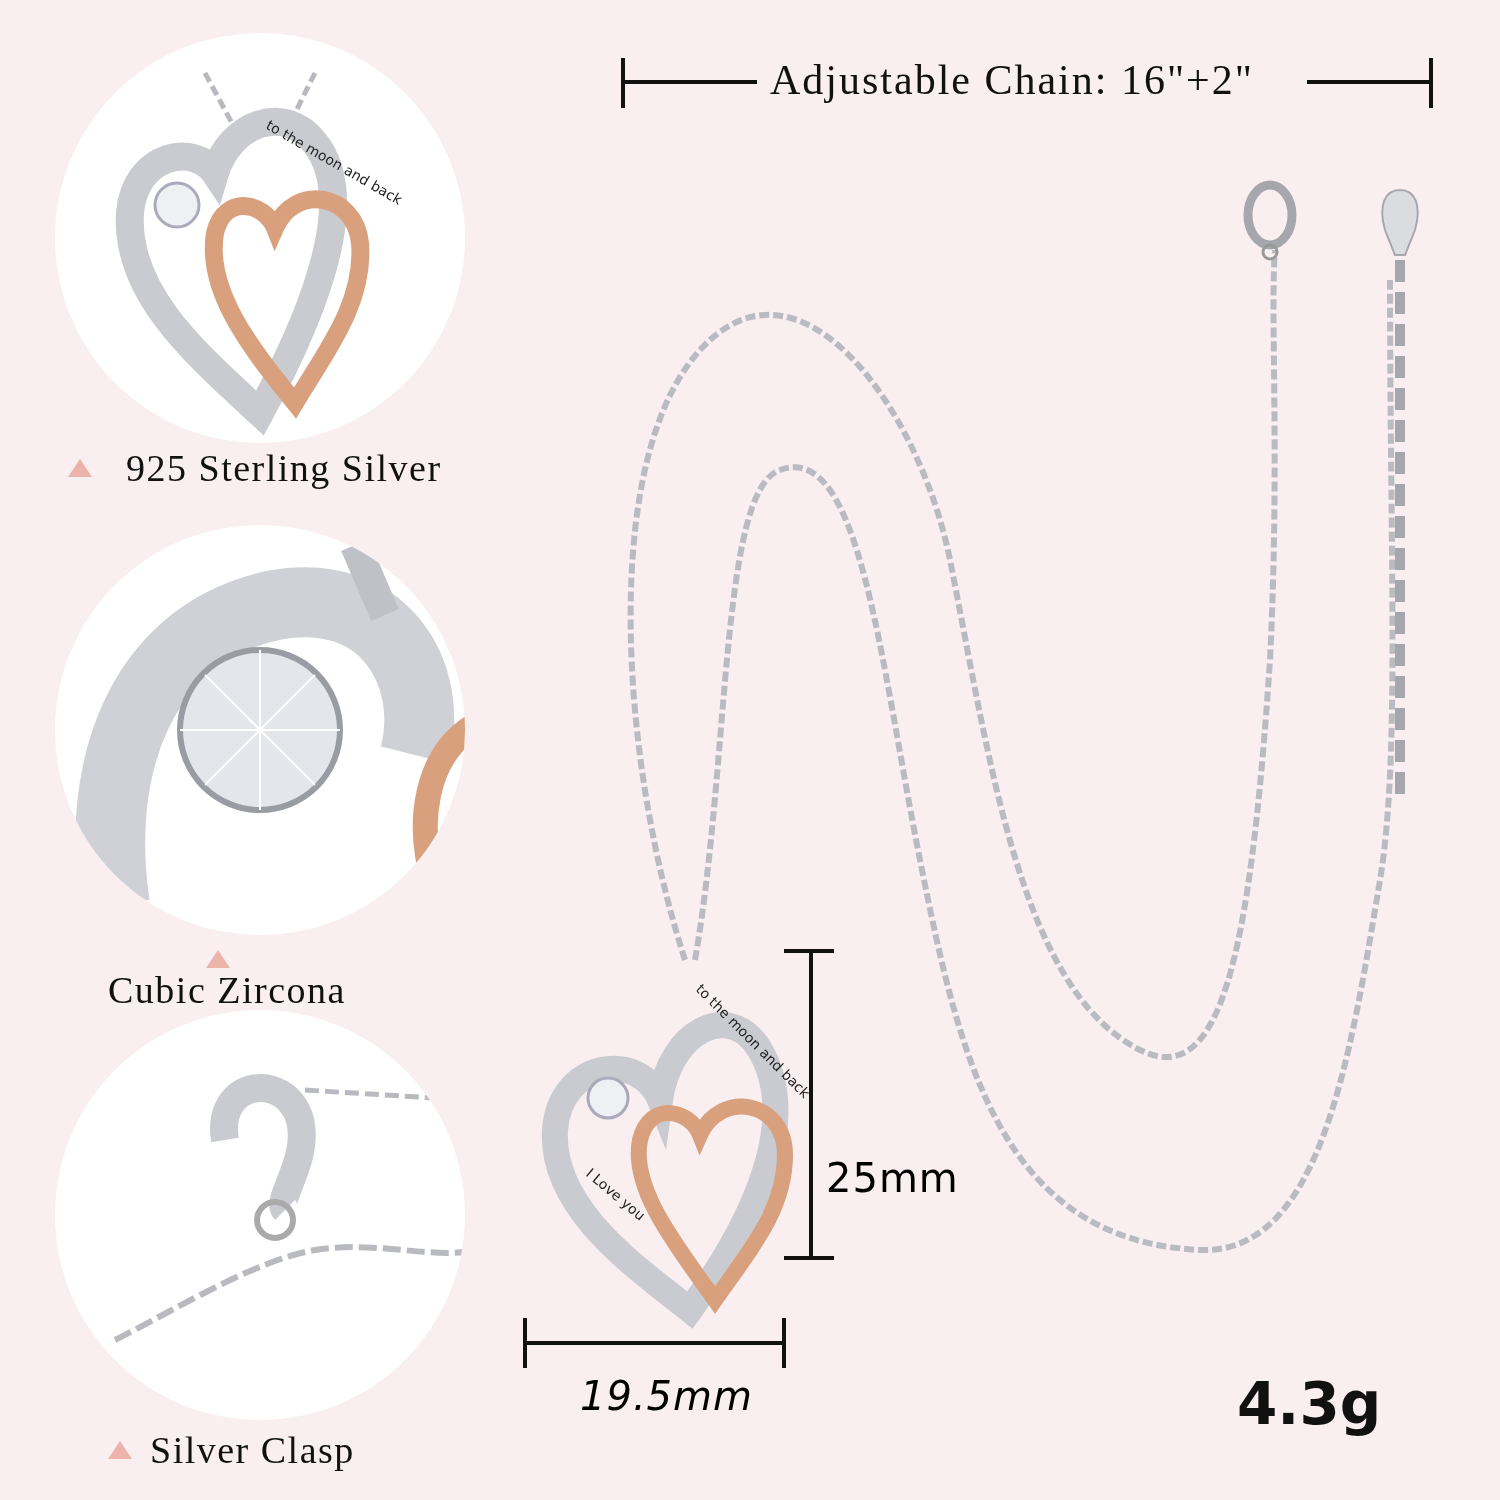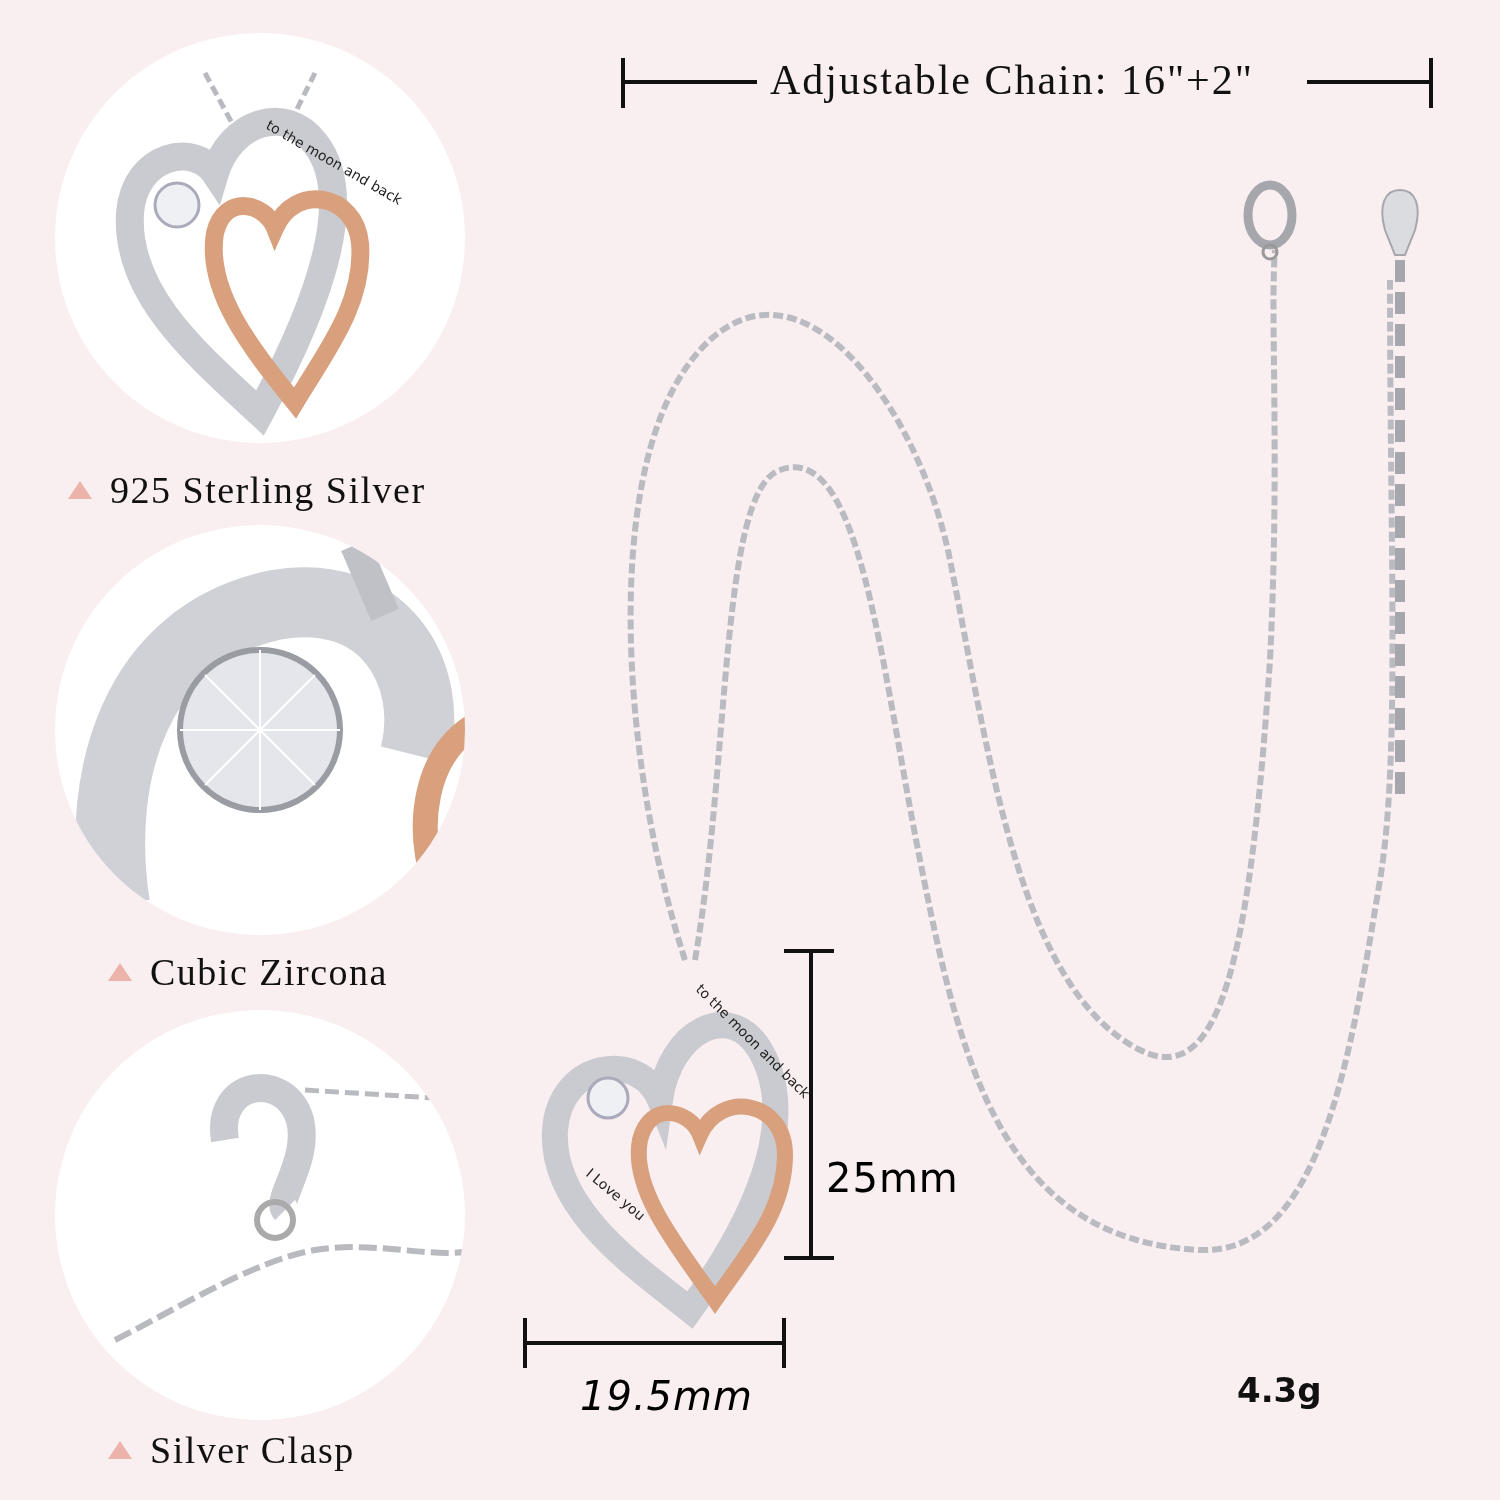--- a/index.html
+++ b/index.html
@@ -3,50 +3,50 @@
 <meta charset="utf-8">
 <style>
   html,body{margin:0;padding:0;}
   body{width:1500px;height:1500px;background:#f9eef0;position:relative;overflow:hidden;font-family:"Liberation Serif","DejaVu Serif",serif;color:#111;}
   .abs{position:absolute;}
   .circle{position:absolute;border-radius:50%;background:#ffffff;overflow:hidden;}
   .caption{position:absolute;font-family:"Liberation Serif","DejaVu Serif",serif;font-size:38px;letter-spacing:1.5px;color:#111;white-space:nowrap;display:flex;align-items:center;}
   .tri{display:inline-block;width:0;height:0;border-left:12px solid transparent;border-right:12px solid transparent;border-bottom:18px solid #ecb3ab;margin-right:18px;}
   .chain-title{position:absolute;left:770px;top:56px;font-size:42px;letter-spacing:2px;font-family:"Liberation Serif","DejaVu Serif",serif;white-space:nowrap;}
   .dim-label{position:absolute;font-family:"DejaVu Sans","Liberation Sans",sans-serif;font-size:40px;color:#000000;letter-spacing:1px;white-space:nowrap;}
-  .weight{position:absolute;left:1237px;top:1370px;font-family:"DejaVu Sans","Liberation Sans",sans-serif;font-weight:bold;font-size:34px;}
+  .weight{position:absolute;left:1237px;top:1370px;font-family:"DejaVu Sans","Liberation Sans",sans-serif;font-weight:bold;font-size:58px;}
   .line{position:absolute;background:#111;}
 </style>
 </head>
 <body>
 
 <div class="circle" style="left:55px;top:33px;width:410px;height:410px;">
   <svg width="410" height="410" viewBox="0 0 410 410">
     <path d="M150 40 L185 105 M260 40 L230 100" stroke="#b8bac0" stroke-width="5" fill="none" stroke-dasharray="10 5"></path>
     <path d="M205 380 C140 320 70 260 75 180 C80 120 140 110 160 140 C175 90 230 70 260 110 C300 160 270 260 205 380 Z" fill="none" stroke="#c9cbd0" stroke-width="28"></path>
     <path d="M240 370 C200 320 150 260 160 200 C170 160 210 170 220 195 C240 150 300 160 305 210 C310 270 270 320 240 370 Z" fill="none" stroke="#d9a07e" stroke-width="18"></path>
     <circle cx="122" cy="172" r="22" fill="#eef0f4" stroke="#aab" stroke-width="3"></circle>
     <text x="210" y="95" font-size="14" fill="#222" font-family="DejaVu Sans, sans-serif" transform="rotate(30 210 95)">to the moon and back</text>
   </svg>
 </div>
-<div class="caption" style="left:68px;top:468px;">
+<div class="caption" style="left:68px;top:446px;gap:16px;">
   <span class="tri"></span>
   <span>925 Sterling Silver</span>
 </div>
 
 <div class="circle" style="left:55px;top:525px;width:410px;height:410px;">
   <svg width="410" height="410" viewBox="0 0 410 410">
     <path d="M60 380 C40 250 80 110 220 80 C330 60 380 150 360 230" fill="none" stroke="#cfd1d6" stroke-width="70"></path>
     <path d="M300 20 L330 90" stroke="#bfc1c6" stroke-width="30"></path>
     <circle cx="205" cy="205" r="80" fill="#e4e6ec" stroke="#9a9ca4" stroke-width="6"></circle>
     <path d="M205 125 L205 285 M125 205 L285 205 M150 150 L260 260 M260 150 L150 260" stroke="#fff" stroke-width="2"></path>
     <path d="M420 200 C370 230 360 300 380 360" fill="none" stroke="#d9a07e" stroke-width="25"></path>
   </svg>
 </div>
-<div class="caption" style="left:108px;top:950px;">
+<div class="caption" style="left:108px;top:950px;flex-direction:column;">
   <span class="tri"></span>
   <span>Cubic Zircona</span>
 </div>
 
 <div class="circle" style="left:55px;top:1010px;width:410px;height:410px;">
   <svg width="410" height="410" viewBox="0 0 410 410">
     <path d="M60 330 C120 300 200 250 260 240 C320 230 380 250 420 240" fill="none" stroke="#b8bac0" stroke-width="6" stroke-dasharray="18 6"></path>
     <path d="M250 80 L410 90" stroke="#b8bac0" stroke-width="5" stroke-dasharray="14 6"></path>
     <path d="M170 130 C160 70 230 60 245 110 C255 150 220 190 230 200" fill="none" stroke="#c9cbd0" stroke-width="28"></path>
     <circle cx="220" cy="210" r="18" fill="none" stroke="#aaa" stroke-width="6"></circle>

